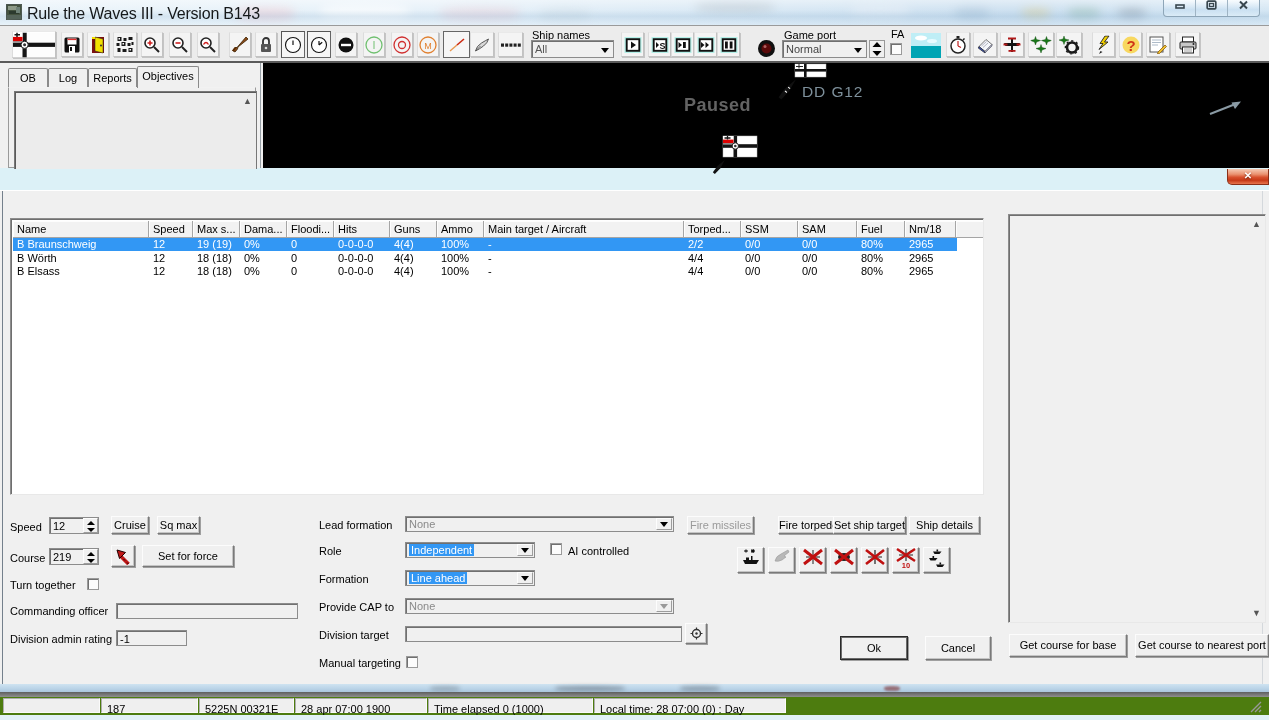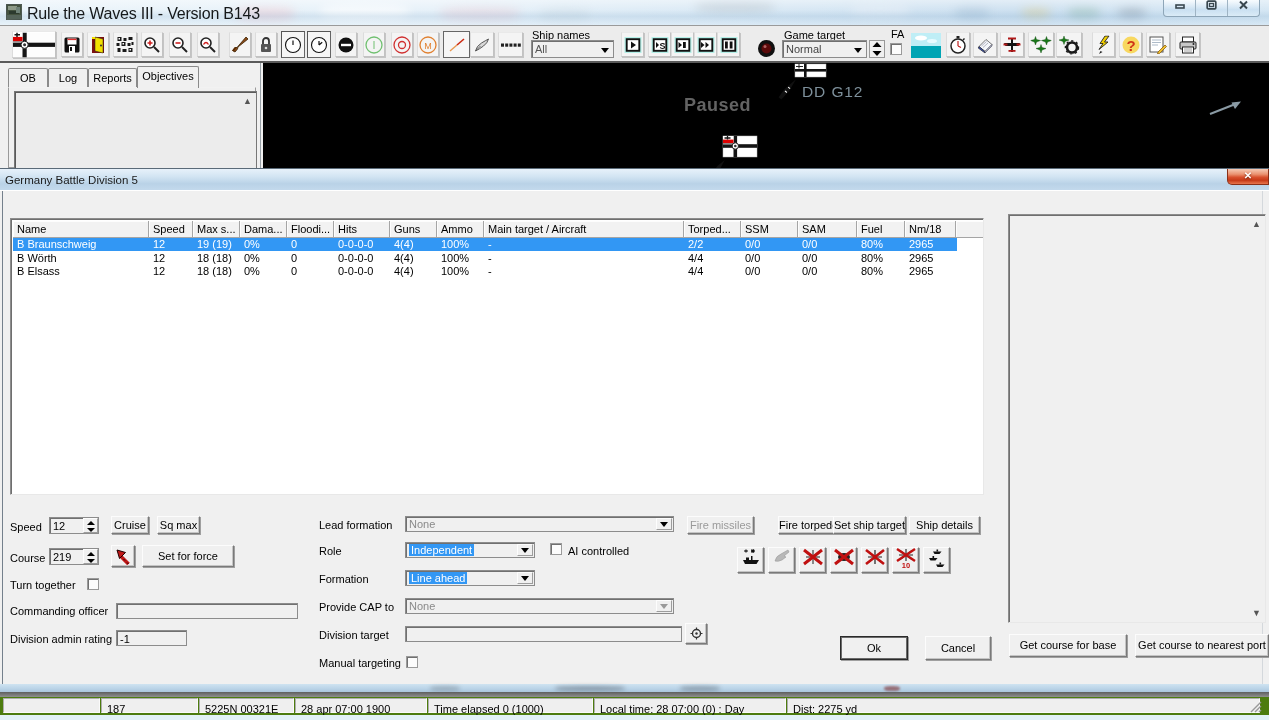--- a/index.html
+++ b/index.html
@@ -375,21 +375,21 @@
           <rect x="10.2" y="5" width="2.8" height="7" fill="#111"></rect>
         </svg>
       </div>
 
     <svg class="abs" style="left:757px; top:39px;" width="19" height="19" viewBox="0 0 19 19">
         <circle cx="9.5" cy="9.5" r="8.5" fill="#111"></circle>
         <circle cx="9.5" cy="9.5" r="5" fill="#5a0a0a"></circle>
         <circle cx="8" cy="7.5" r="1.5" fill="#b06060"></circle>
       </svg>
 
-    <div class="tlabel" style="left:784px; top:29px;">Game target</div>
+    <div class="tlabel" style="left:784px; top:29px;">Game port</div>
     <div class="combo" style="left:782px; top:40px; width:85px; height:18px; color:#444; padding-top:2px;">Normal
       <span class="car" style="top:7px; right:4px;"></span></div>
     <div class="abs" style="left:869px; top:40px; width:16px; height:18px; background:#f0f0f0; border:1px solid #999;">
       <svg width="10" height="14" viewBox="0 0 10 14" style="margin:1px 0 0 2px;">
           <path d="M5 0 L9.5 5 H0.5 Z" fill="#000"></path>
           <path d="M5 14 L0.5 9 H9.5 Z" fill="#000"></path>
         </svg>
     </div>
 
     <div class="tlabel" style="left:891px; top:28px;">FA</div>
@@ -529,23 +529,20 @@
       </svg>
 
       <svg class="abs" style="left:945px; top:33px;" width="36" height="22" viewBox="0 0 36 22">
         <path d="M2 18 L30 7" stroke="#8a9aa4" stroke-width="2"></path>
         <path d="M33 5.5 L23.5 6.5 L27 13 Z" fill="#8a9aa4"></path>
       </svg>
     </div>
   </div>
 
   <div id="dlg" class="abs">
-    <div id="dtitle">
-        <span>Germany Battle Division 5</span>
-      </div>
     <div id="dclose">✕</div>
     <div id="dclient"></div>
     <div id="dbottom">
       <div style="position:absolute; left:555px; top:2px; width:70px; height:5px; background:rgba(70,80,90,.45); border-radius:40%; filter:blur(2px);"></div>
       <div style="position:absolute; left:680px; top:2px; width:40px; height:5px; background:rgba(70,80,90,.4); border-radius:40%; filter:blur(2px);"></div>
       <div style="position:absolute; left:884px; top:2px; width:16px; height:5px; background:rgba(120,30,30,.55); border-radius:40%; filter:blur(1px);"></div>
       <div style="position:absolute; left:430px; top:2px; width:30px; height:5px; background:rgba(90,100,110,.35); border-radius:40%; filter:blur(2px);"></div>
     </div>
     <div id="dcontrols" style="position:absolute; left:0; top:22px; width:1269px; height:494px;">
 
@@ -761,22 +758,19 @@
       </div>
     <div class="sfld" style="left:295px; width:132px;">
         <div class="stxt">28 apr 07:00 1900</div>
       </div>
     <div class="sfld" style="left:428px; width:165px;">
         <div class="stxt">Time elapsed 0 (1000)</div>
       </div>
     <div class="sfld" style="left:594px; width:192px;">
         <div class="stxt">Local time: 28 07:00 (0) : Day</div>
       </div>
-    <div class="sfld" style="left:787px; width:473px;">
-        <div class="stxt">Dist: 2275 yd</div>
-      </div>
     <svg id="grip" width="14" height="12">
         <path d="M13 1 L3 11 M13 5 L7 11 M13 9 L11 11" stroke="#999" stroke-width="1.4"></path>
       </svg>
   </div>
   <div id="bstrip" class="abs"></div>
 
 </div>
 
 </body></html>

